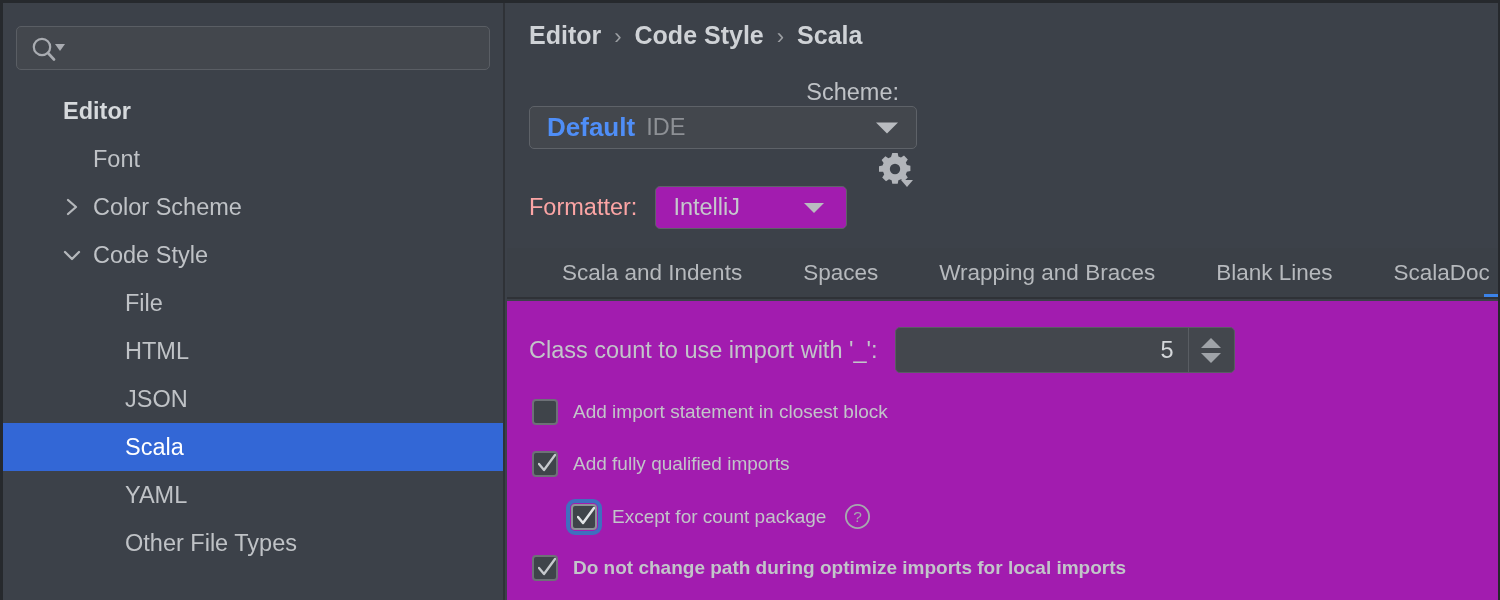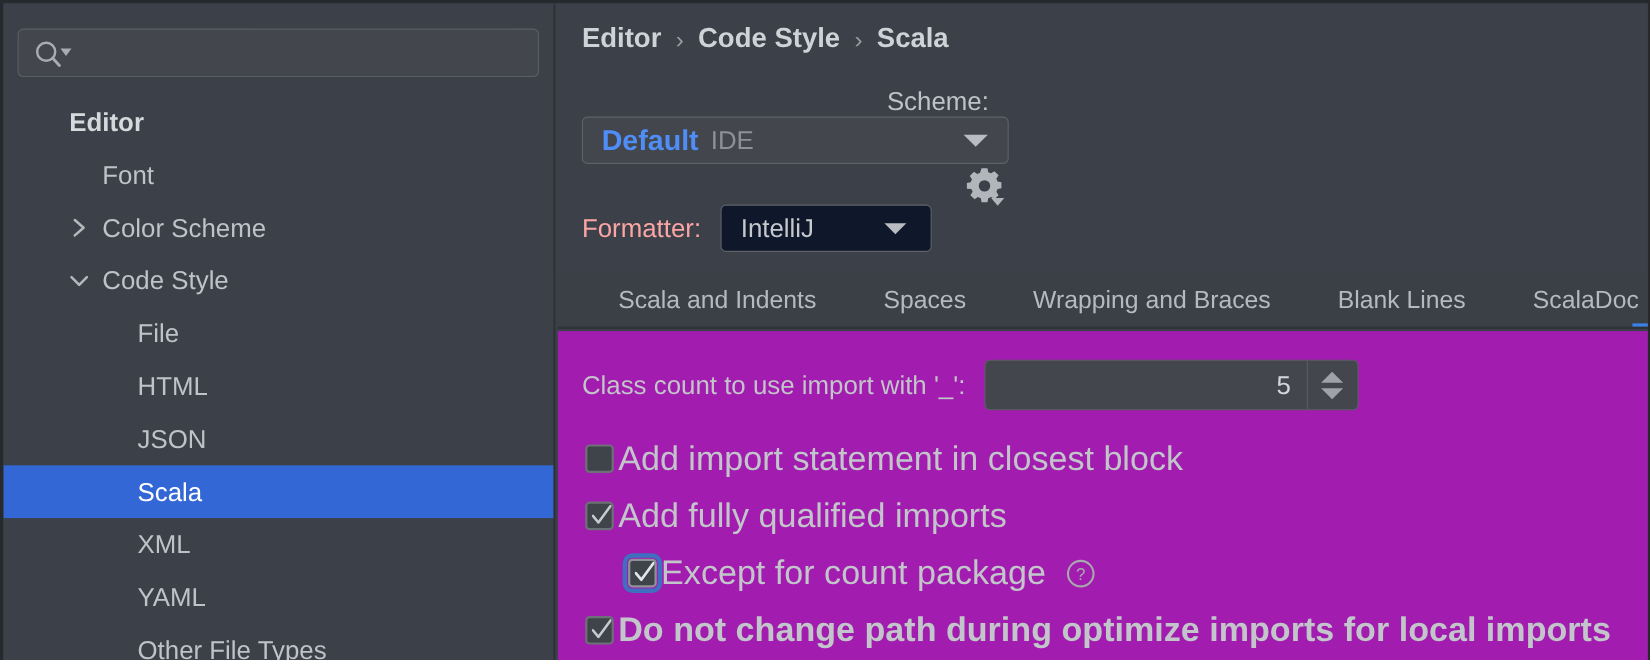--- a/index.html
+++ b/index.html
@@ -159,21 +159,21 @@
     white-space: nowrap;
   }
   #formatter-row .lbl {
     font-size: 23.5px;
     color: #fca5a5;
     margin-right: 18px;
   }
   #formatter-combo {
     position: relative;
     width: 192px; height: 43px;
-    background: #0f172a;
+    background: #a21caf;
     border: 1px solid #5e6268;
     border-radius: 5px;
     display: flex;
     align-items: center;
     padding-left: 17px;
   }
   #formatter-combo .val {
     font-size: 23.5px;
     color: #c5c8cc;
   }
@@ -274,23 +274,23 @@
     border-top: 10px solid #9fa3a8;
   }
 
   .cb-row {
     position: absolute;
     display: flex;
     align-items: center;
     white-space: nowrap;
   }
   .cb-row .cb-label {
-    font-size: 31px;
+    font-size: 19px;
     color: #c2c5c9;
-    margin-left: 4px;
+    margin-left: 15px;
   }
   .cbox {
     position: relative;
     width: 26px; height: 26px;
     border: 2px solid #6d7177;
     border-radius: 4px;
     background: #3f444a;
     flex: 0 0 auto;
   }
   .cbox .tick {
@@ -362,23 +362,20 @@
       </div>
 
       <div class="tree-row ind-2">
         <span class="tlabel">JSON</span>
       </div>
 
       <div class="tree-row ind-2 selected">
         <span class="tlabel">Scala</span>
       </div>
 
-      <div class="tree-row ind-2">
-        <span class="tlabel">XML</span>
-      </div>
 
       <div class="tree-row ind-2">
         <span class="tlabel">YAML</span>
       </div>
 
       <div class="tree-row ind-2">
         <span class="tlabel">Other File Types</span>
       </div>
 
     </div>

